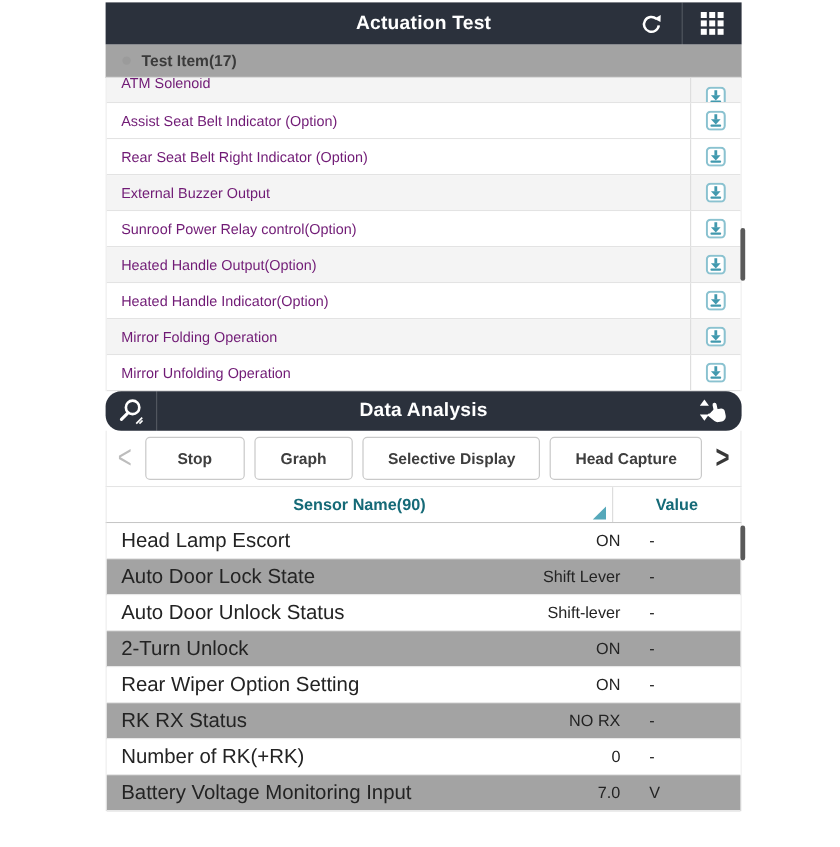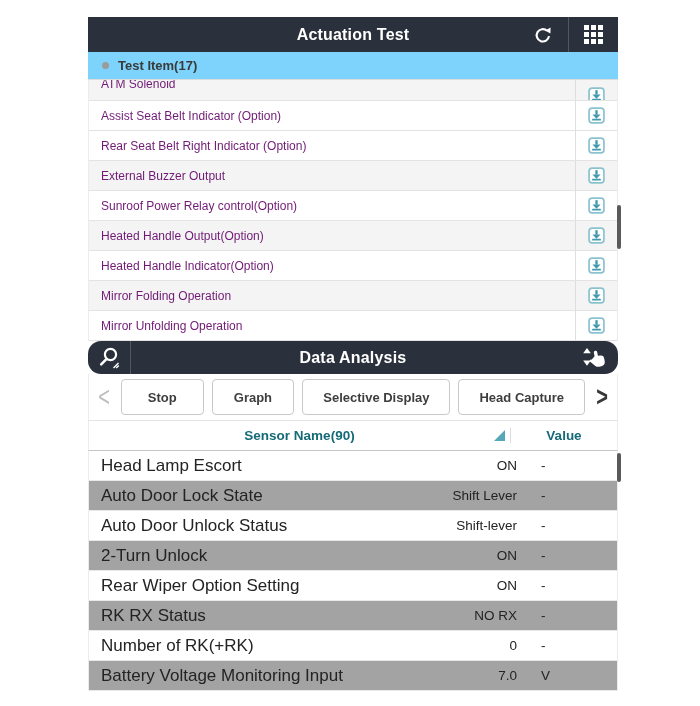--- a/index.html
+++ b/index.html
@@ -3,35 +3,35 @@
 <meta charset="utf-8">
 <style>
   * { margin:0; padding:0; box-sizing:border-box; }
   html,body { background:#fff; }
   body { font-family:"Liberation Sans", sans-serif; }
   .canvas { position:relative; width:700px; height:706px; background:#fff; overflow:hidden; }
   .app { position:absolute; left:88px; top:0; width:530px; height:706px; }
 
   
   .bar { position:relative; background:#2b313c; display:flex; align-items:center; }
-  .bar-top { height:35px; margin-top:17px; }
+  .bar-top { height:35px; margin-top:2px; }
   .bar-title { position:absolute; left:0; right:0; text-align:center; color:#fff;
                font-size:16px; font-weight:bold; letter-spacing:.2px; }
   .bar-right { position:absolute; right:0; top:0; bottom:0; display:flex; align-items:stretch; }
   .bar-cell { width:50px; display:flex; align-items:center; justify-content:center; cursor:pointer; }
   .bar-cell + .bar-cell { border-left:1px solid rgba(255,255,255,.18); }
   .bar-left { position:absolute; left:0; top:0; bottom:0; display:flex; align-items:stretch; }
   .bar-left .bar-cell { width:43px; border-right:1px solid rgba(255,255,255,.18); }
   .bar-da { height:33px;border-radius:13px; }
 
   .grid-icon { display:grid; grid-template-columns:repeat(3,5px); grid-template-rows:repeat(3,5px); gap:2px; }
   .grid-icon span { background:#fff; }
 
   
-  .band { height:28px; background:#7dd3fc; display:flex; align-items:center; padding-left:14px;
+  .band { height:28px; background:#a3a3a3; display:flex; align-items:center; padding-left:14px;
           border-bottom:1px solid #dcdcdc; }
   .bullet { width:7px; height:7px; border-radius:50%; background:#9b9b9b; }
   .band-label { margin-left:9px; font-size:13px; font-weight:bold; color:#3a3a3a; }
 
   
   .list { position:relative; border-left:1px solid #ececec; border-right:1px solid #ececec; }
   .lrow { height:30px; display:flex; align-items:center; background:#fff; border-bottom:1px solid #e3e3e3; cursor:pointer; }
   .lrow.alt { background:#f4f4f4; }
   .lrow.clipped { height:21px; overflow:hidden; align-items:flex-start; }
   .lrow.clipped .lrow-label { margin-top:-10px; line-height:29px; }
@@ -49,21 +49,21 @@
              border-bottom:1px solid #e4e4e4; border-left:1px solid #ececec; border-right:1px solid #ececec; }
   .chev { width:26px; text-align:center; font-size:20px; transform:scaleY(1.35); user-select:none; cursor:pointer; }
   .chev-prev { color:#bdbdbd; font-weight:400; }
   .chev-next { color:#383838; font-weight:bold; }
   .tbtn { flex:1; height:36px; margin:0 4px; background:#fff; border:1px solid #c9c9c9; border-radius:4px;
           font-family:"Liberation Sans", sans-serif; font-size:13px; font-weight:bold; color:#3e3e3e;
           white-space:nowrap; cursor:pointer; padding:0 20px; }
 
   
   .thead { height:30px; display:flex; background:#fff; border-bottom:1px solid #c6c6c6;
-           border-left:1px solid #ececec; border-right:1px solid #ececec;align-items:center; }
+           border-left:1px solid #ececec; border-right:1px solid #ececec; }
   .th { position:relative; display:flex; align-items:center; justify-content:center;
         font-size:13.5px; font-weight:bold; color:#156a77; cursor:pointer; }
   .th-name { flex:1; }
   .th-value { width:107px; border-left:1px solid #ddd; }
   .th-unit { width:90px; border-left:1px solid #ddd; }
   .sort-tri { position:absolute; bottom:2px; width:0; height:0;
               border-left:11px solid transparent; border-bottom:11px solid #55a8ba; }
   .tri-name { right:5px; }
   .tri-unit { right:7px; }
 

